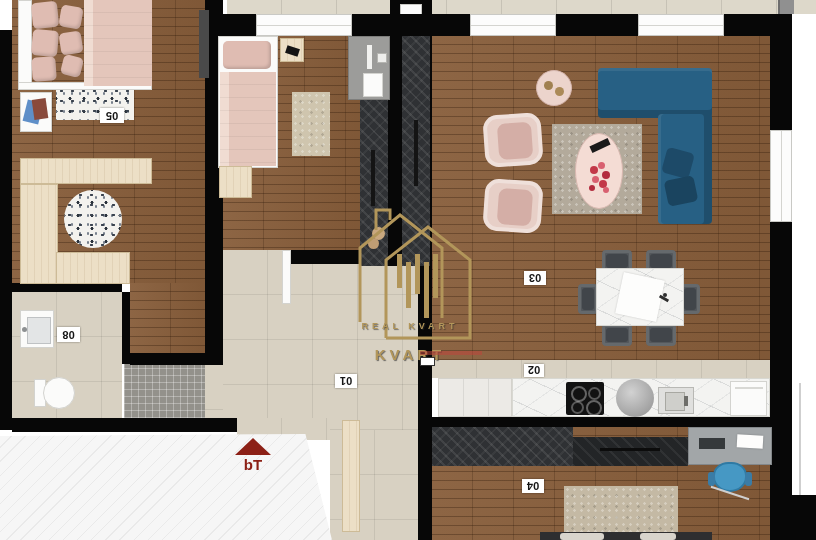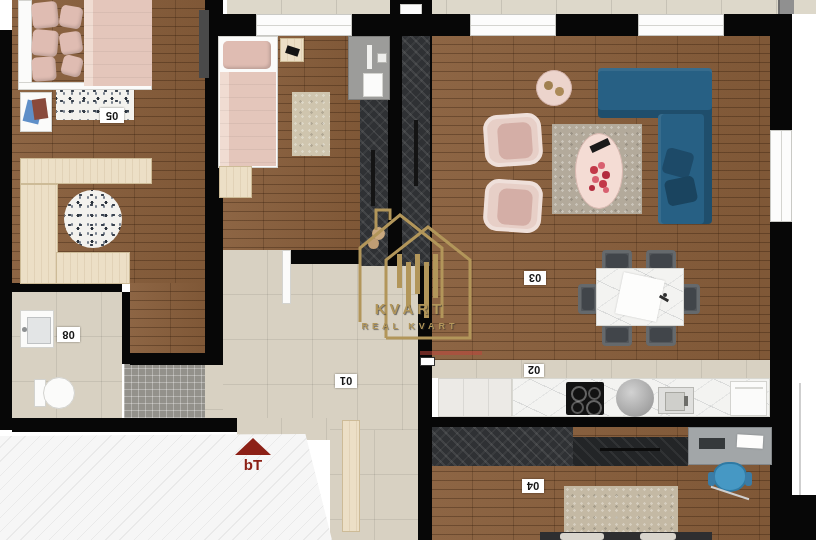--- a/index.html
+++ b/index.html
@@ -42,21 +42,21 @@
   .whitefurn{background:#fbfbfa;border:1px solid #d3d3cf;box-sizing:border-box;}
   .pil{background:#dfbcb2;border-radius:5px;box-shadow:inset -2px -2px 3px rgba(0,0,0,.14);}
   .blank{background:linear-gradient(90deg,#f0dcd2 0 9px,#e4c6bb 9px);background-image:
     repeating-linear-gradient(180deg, transparent 0 12px, rgba(0,0,0,.05) 12px 13px),
     linear-gradient(90deg,#f0dcd2 0 9px,#e4c6bb 9px);}
   .rlabel{position:absolute;background:#ffffff;color:#141414;font:700 11px/15px "Liberation Sans",sans-serif;text-align:center;transform:rotate(180deg);box-shadow:0 0 2px rgba(0,0,0,.45);}
   .outside-diag{background-color:#f6f6f6;background-image:repeating-linear-gradient(135deg, transparent 0 9px, rgba(0,0,0,.05) 9px 10px);
     clip-path:polygon(0 2%, 92% 0, 100% 100%, 0 100%);}
   .entr{color:#8c2016;font:700 15px/18px "Liberation Sans",sans-serif;text-align:center;}
   .tri{width:0;height:0;border-left:18px solid transparent;border-right:18px solid transparent;border-bottom:17px solid #8c2016;}
-  .wm-brand{color:#b2965a;font:700 15px/18px "Liberation Sans",sans-serif;letter-spacing:4px;text-align:center;text-shadow:1px 1px 1px rgba(45,45,45,.65);}
+  .wm-brand{color:#b2965a;font:700 15px/18px "Liberation Sans",sans-serif;letter-spacing:4px;text-align:center;text-shadow:1px 1px 1px rgba(45,45,45,.65);margin-top:46px;}
   .wm-tag{color:#b2965a;font:700 9px/12px "Liberation Sans",sans-serif;letter-spacing:4px;text-align:center;text-shadow:1px 1px 1px rgba(45,45,45,.6);}
   .chairgray{background:#54585c;border-radius:4px;box-shadow:inset 0 0 0 3px rgba(255,255,255,.10);}
   .chairgray .seat{position:absolute;left:4px;top:4px;right:4px;bottom:4px;background:#41454a;border-radius:3px;}
 </style>
 </head>
 <body>
 
 <div class="plan">
 
   <div class="abs terr" style="left:227px;top:0;width:589px;height:14px"></div>

